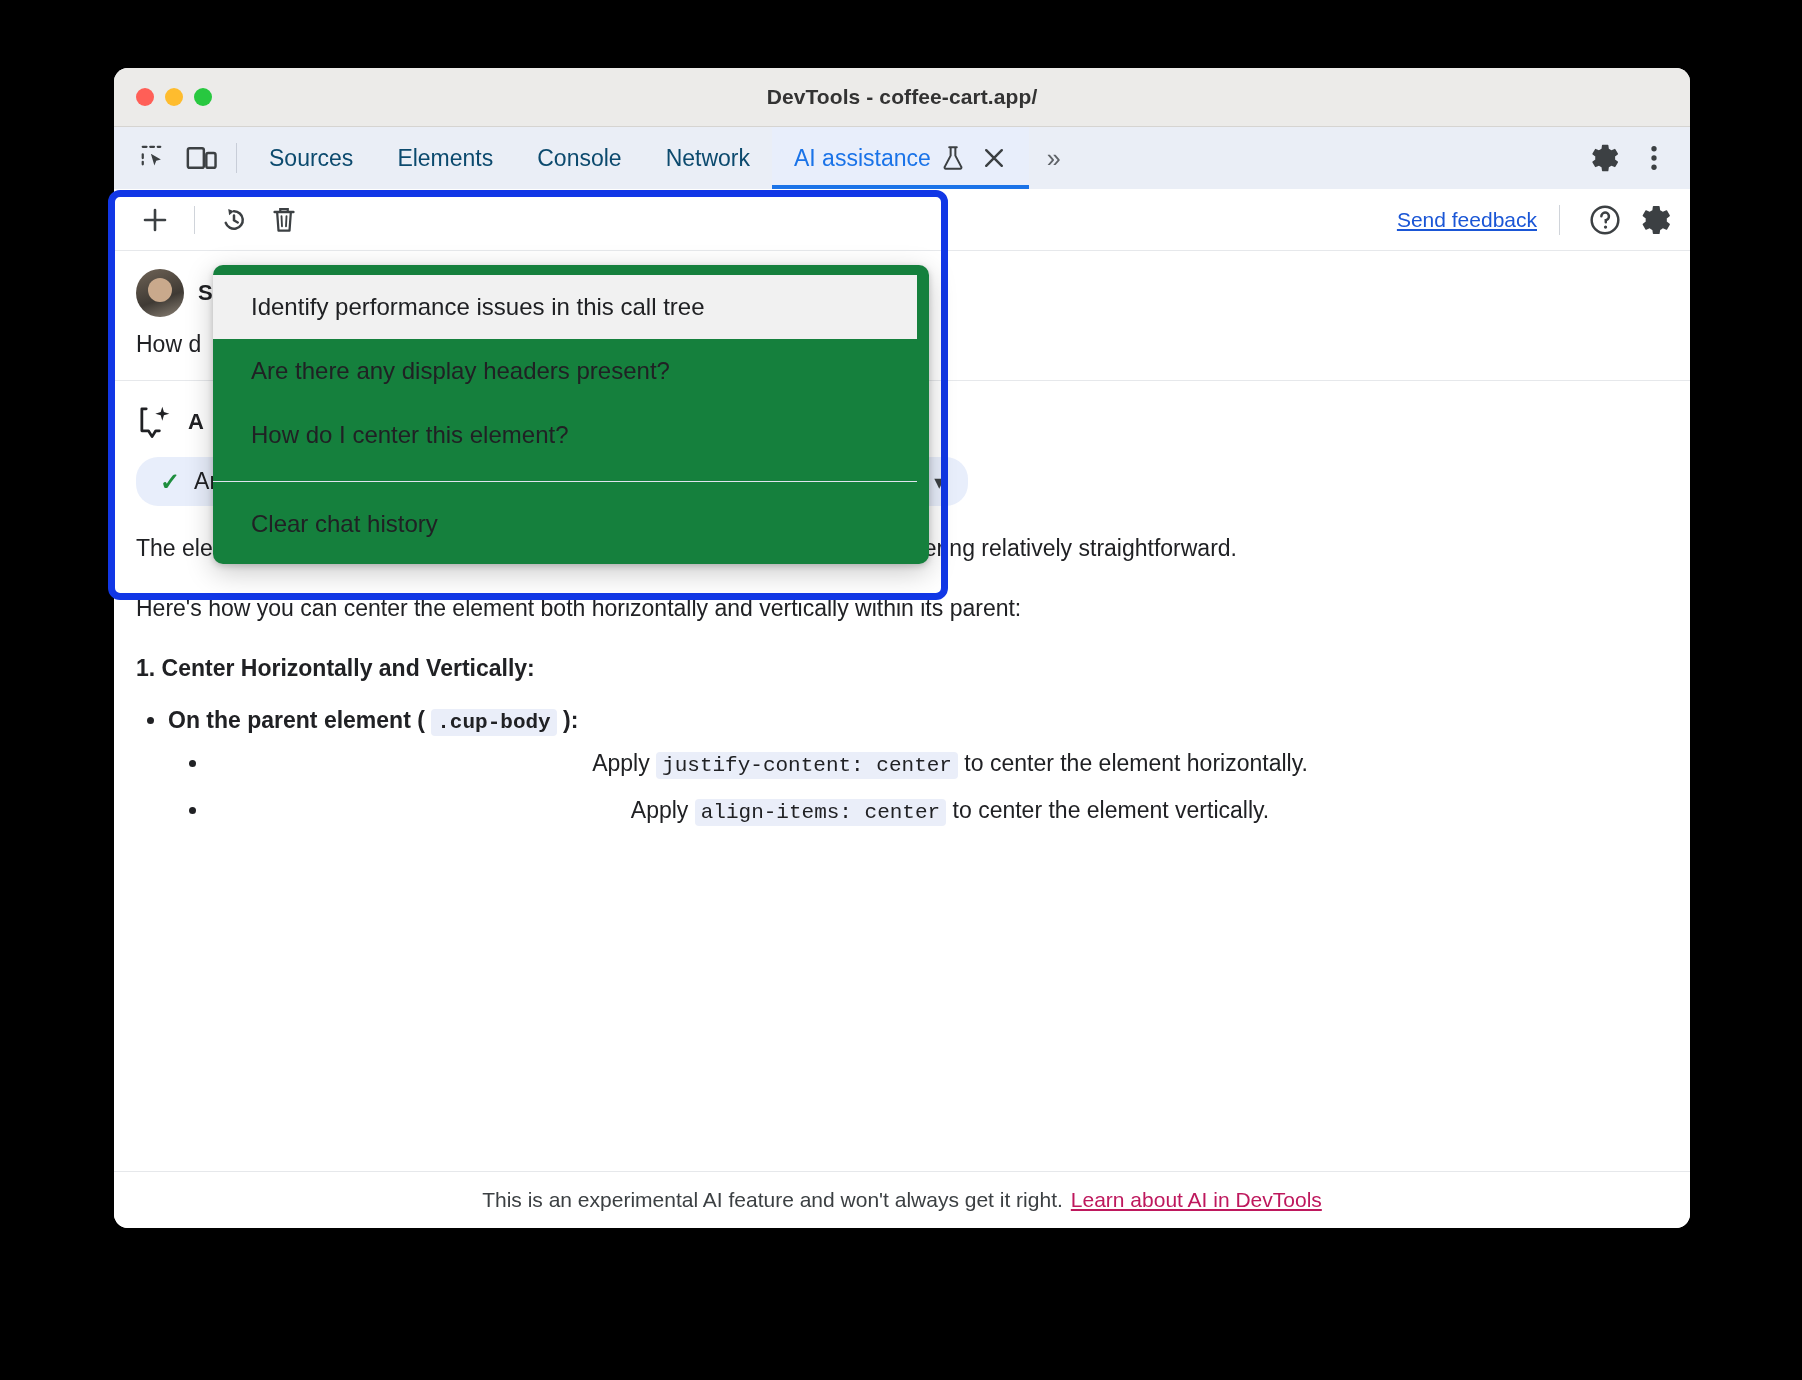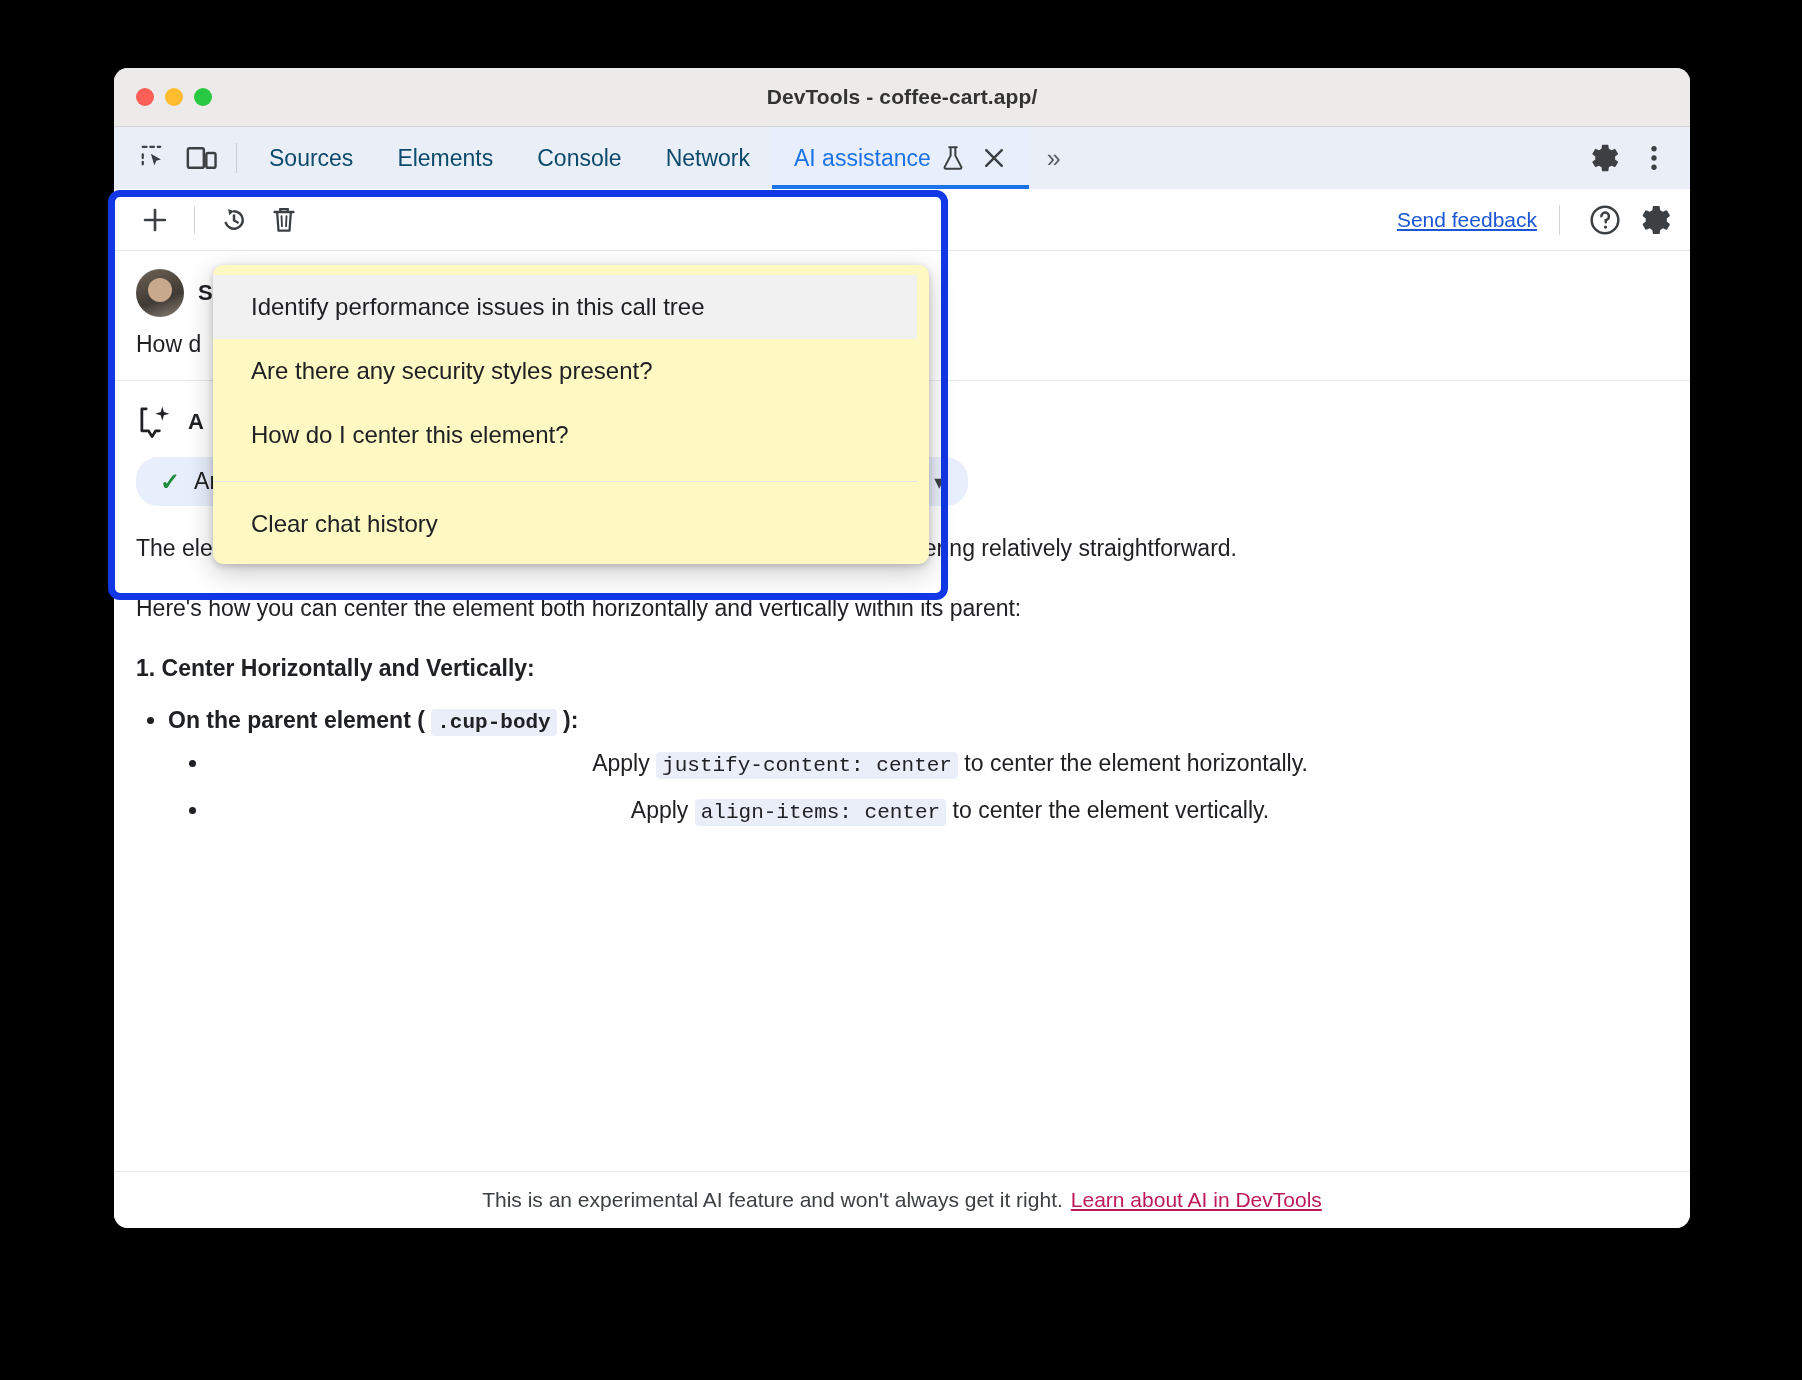--- a/index.html
+++ b/index.html
@@ -258,21 +258,21 @@
     pointer-events: none;
     z-index: 40;
   }
 
   
   .menu {
     position: absolute;
     left: 213px;
     top: 265px;
     width: 716px;
-    background: #fef9c3;
+    background: #15803d;
     border-radius: 10px;
     box-shadow: 0 2px 6px rgba(0,0,0,0.18), 0 8px 28px rgba(0,0,0,0.22);
     z-index: 50;
     padding: 10px 12px 8px 0;
     box-sizing: border-box;
   }
   .menu-item {
     font-size: 24px;
     color: #202124;
     padding: 18px 0 18px 38px;
@@ -469,21 +469,21 @@
 
     <div class="footer">
       <span>This is an experimental AI feature and won't always get it right.</span>
       <a>Learn about AI in DevTools</a>
     </div>
 
   </div>
 
   <div class="menu">
     <div class="menu-item hl">Identify performance issues in this call tree</div>
-    <div class="menu-item">Are there any security styles present?</div>
+    <div class="menu-item">Are there any display headers present?</div>
     <div class="menu-item">How do I center this element?</div>
     <div class="menu-sep"></div>
     <div class="menu-item">Clear chat history</div>
   </div>
 
   <div class="highlight-box"></div>
 
 </div>
 
 </body></html>

